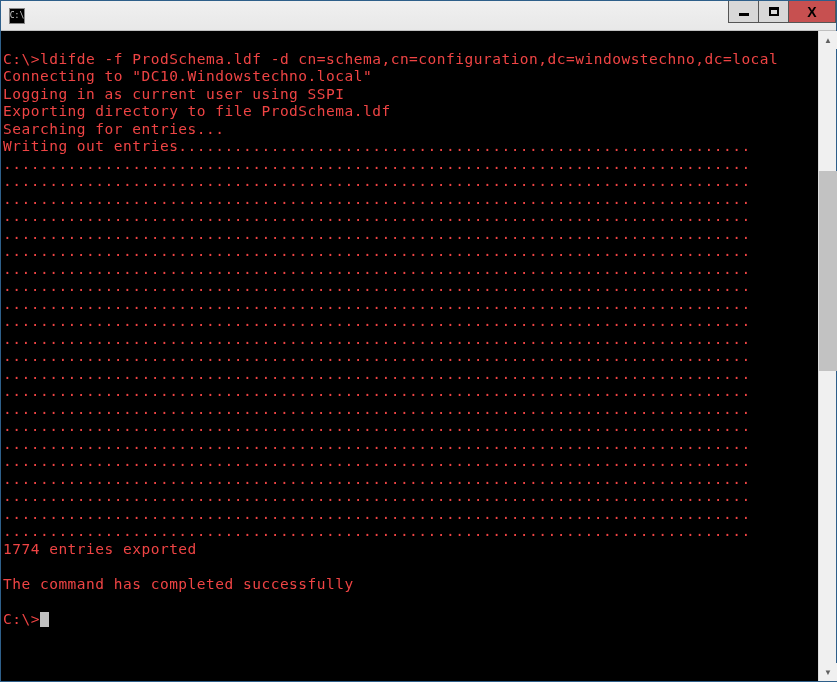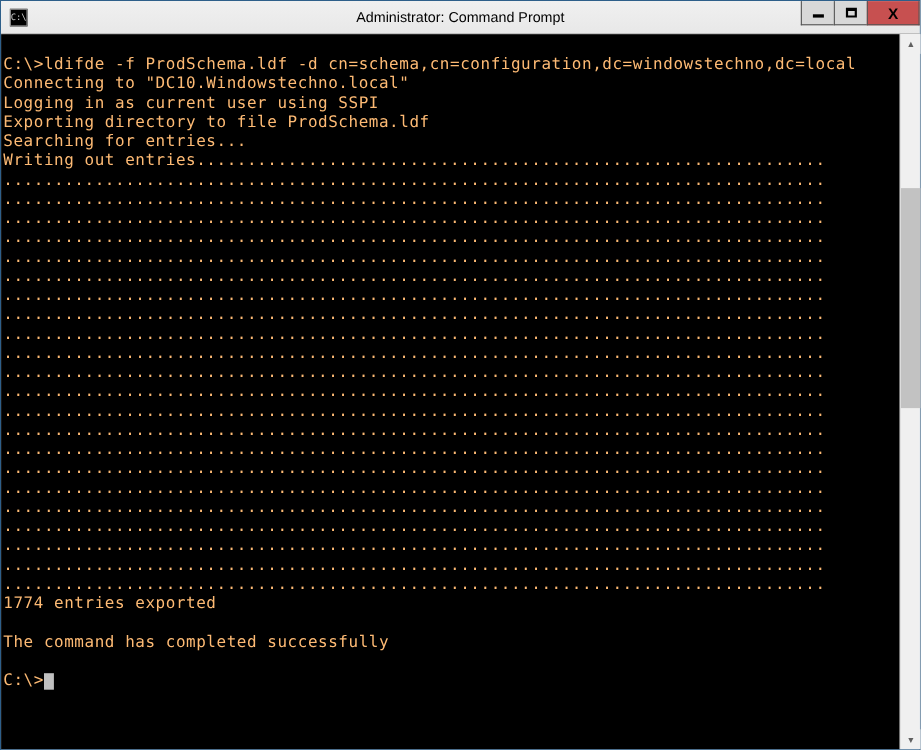--- a/index.html
+++ b/index.html
@@ -93,21 +93,21 @@
       font-weight: bold;
     }
     .content-area {
       flex: 1;
       display: flex;
       background: #fff;
     }
     .terminal {
       flex: 1;
       background: #000;
-      color: #fdba74;
+      color: #ef4444;
       font-family: "Lucida Console", Consolas, monospace;
       font-size: 14.5px;
       line-height: 17.5px;
       padding: 2px 0 0 2px;
       white-space: pre-wrap;
       word-break: break-all;
       overflow: hidden;
       letter-spacing: 0.5px;
     }
     .scrollbar {
@@ -146,21 +146,20 @@
       vertical-align: text-bottom;
     }
     .blank-line { height: 17.5px; }
   </style>
 </head>
 <body>
 
 <div class="window">
   <div class="titlebar">
     <div class="titlebar-icon">C:\</div>
-    <div class="titlebar-title">Administrator: Command Prompt</div>
     <div class="window-controls">
       <div class="win-btn minimize">
           <div class="min-glyph"></div>
         </div>
       <div class="win-btn maximize">
           <div class="max-glyph"></div>
         </div>
       <div class="win-btn close">
           <span class="close-glyph">X</span>
         </div>

